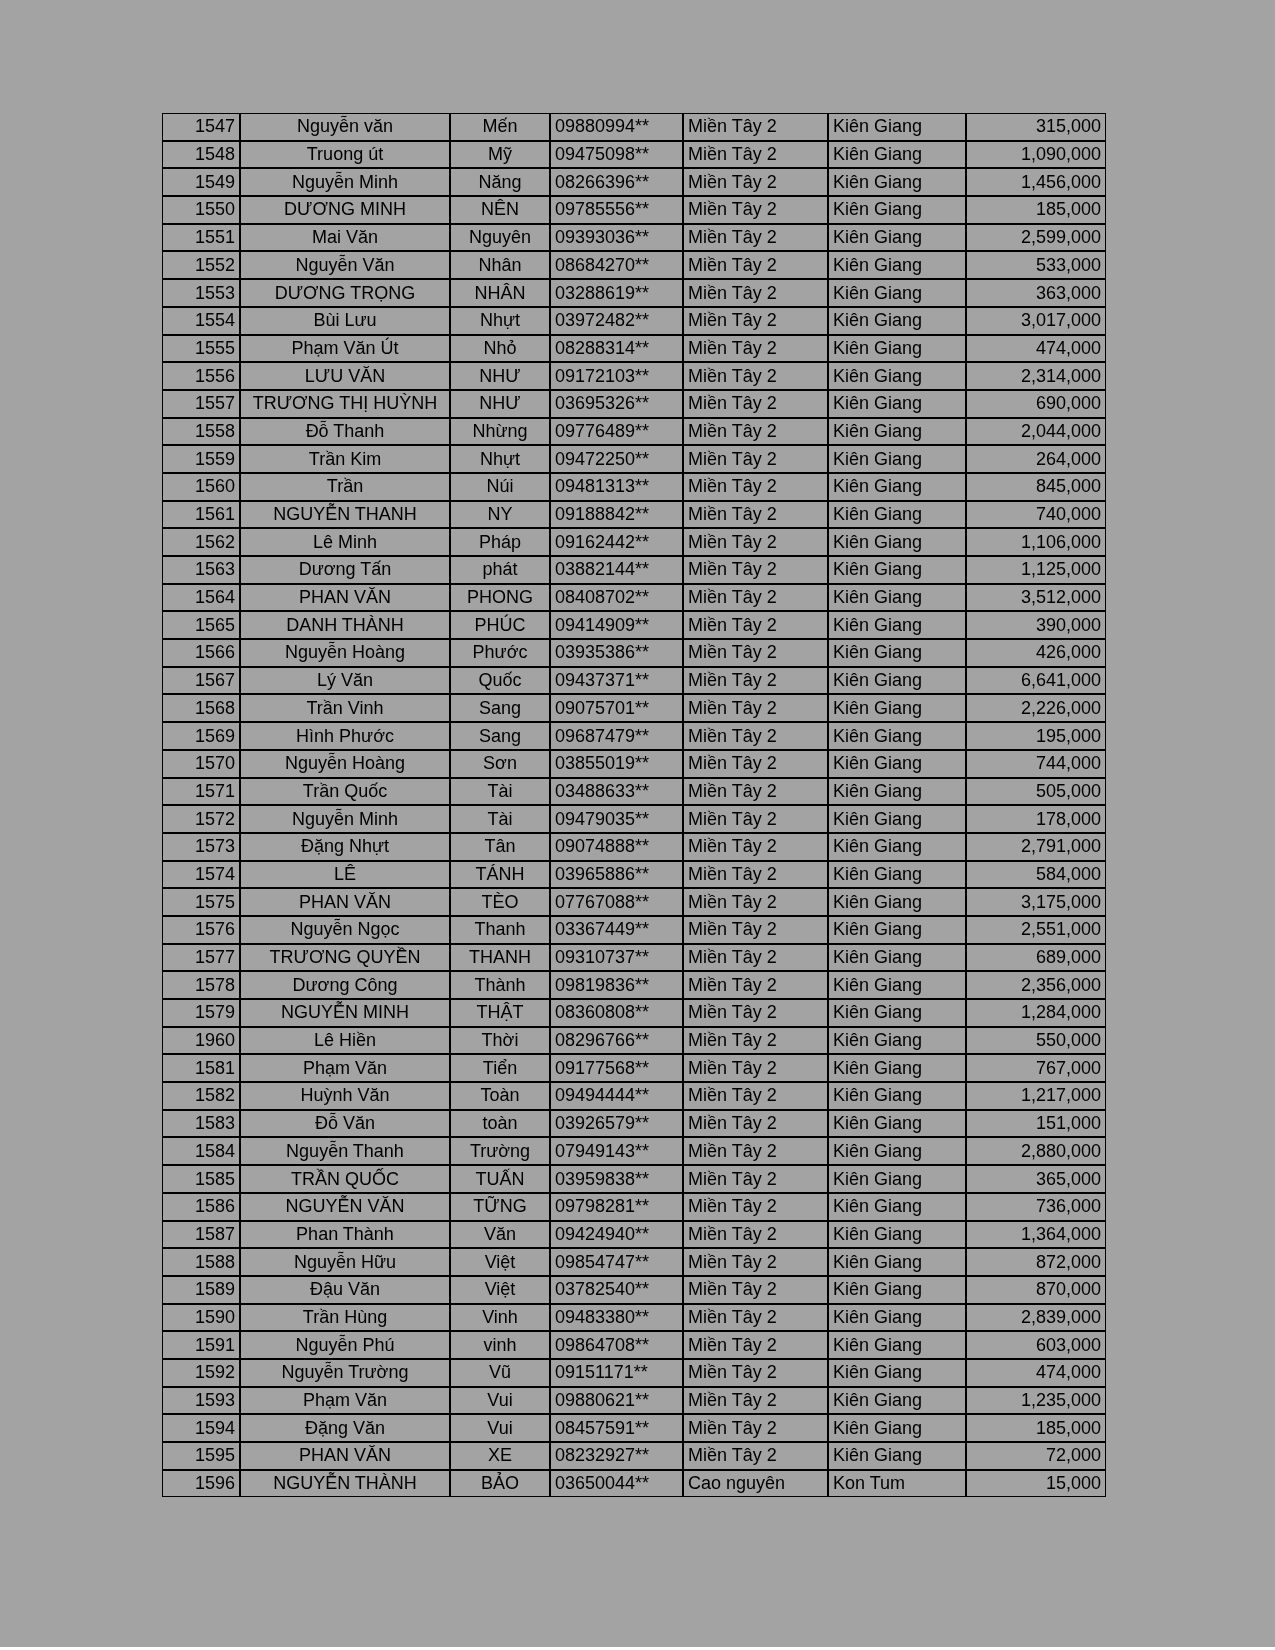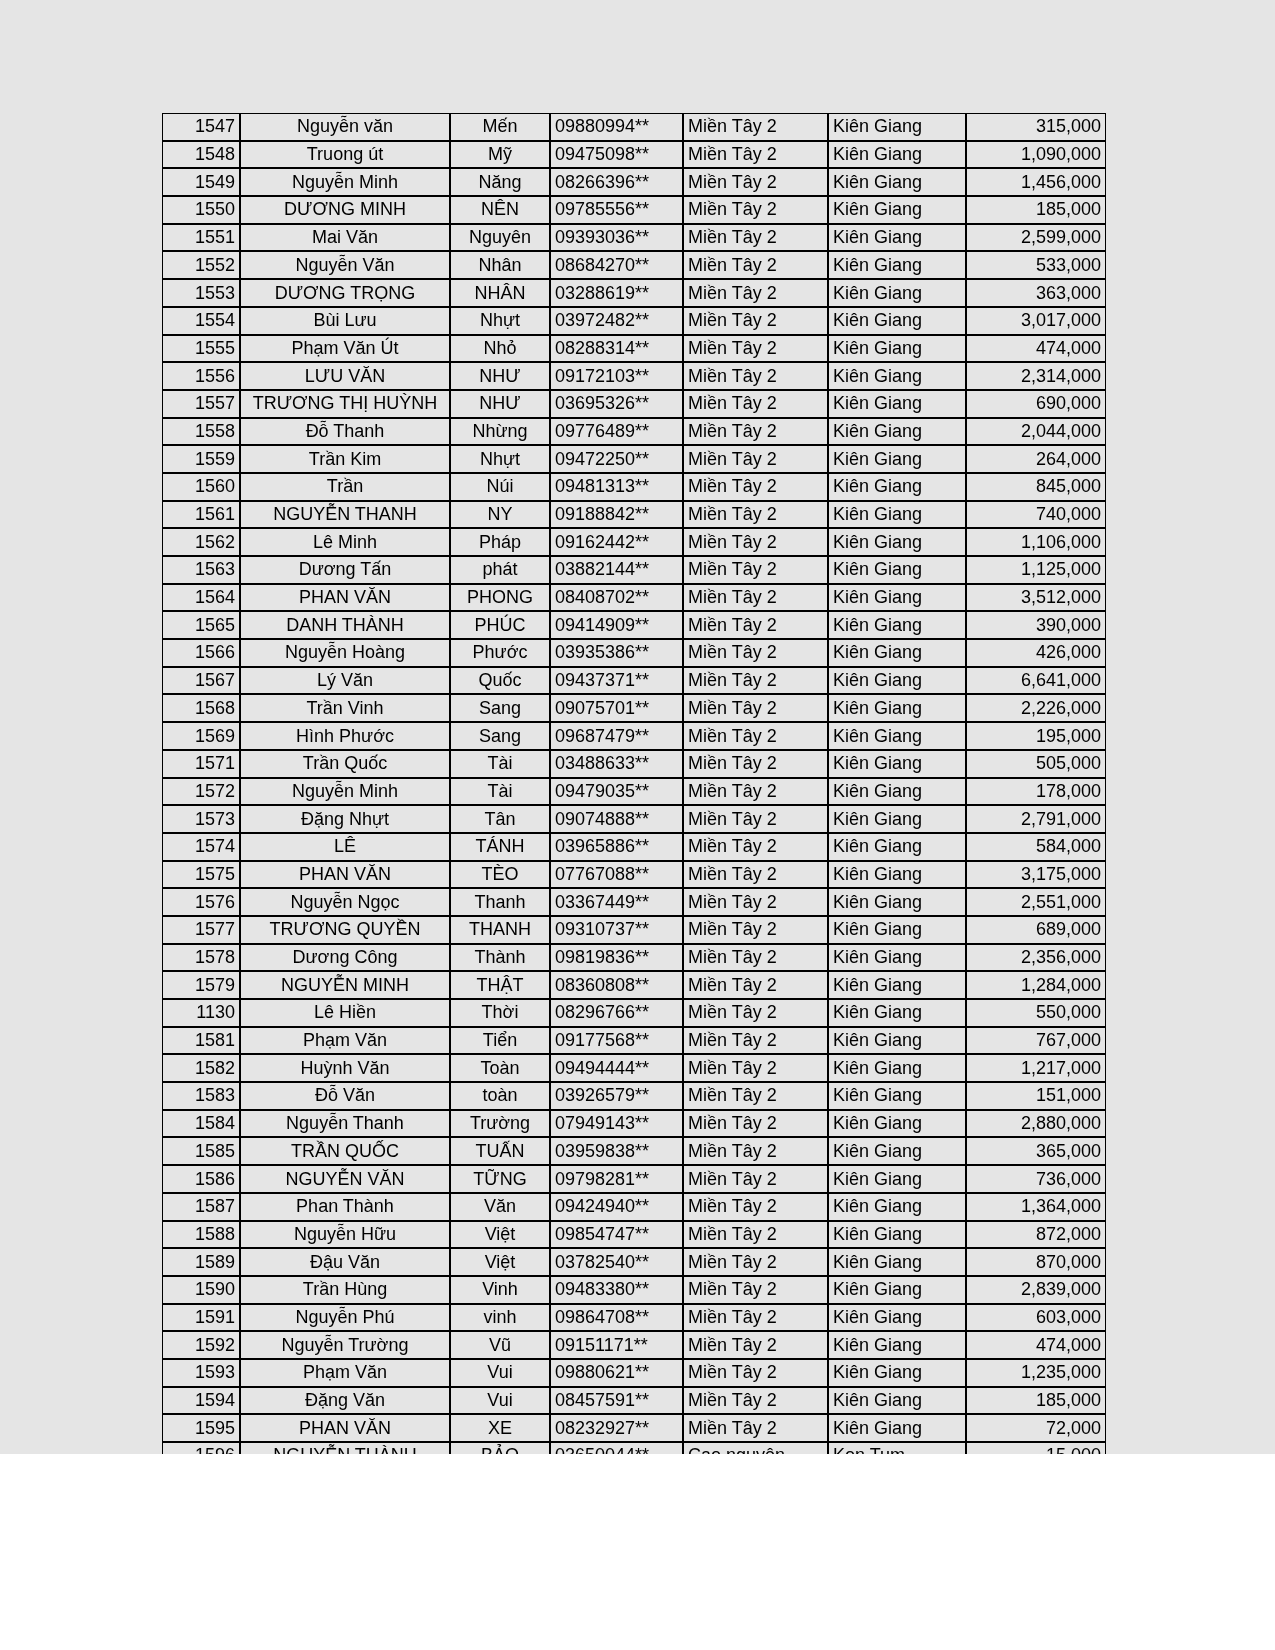--- a/index.html
+++ b/index.html
@@ -3,22 +3,22 @@
 <meta charset="utf-8">
 <style>
   html, body {
     margin: 0;
     padding: 0;
     background: #ffffff;
   }
   .page {
     position: relative;
     width: 1275px;
-    height: 1454px;
-    background: #e5e5e5;
+    height: 1647px;
+    background: #a3a3a3;
     overflow: hidden;
     font-family: "Liberation Sans", sans-serif;
   }
   table.data-table {
     position: absolute;
     left: 162px;
     top: 113px;
     width: 944px;
     table-layout: fixed;
     border-collapse: separate;
@@ -269,20 +269,29 @@
         <tr>
           <td class="cell-id">1569</td>
           <td class="cell-first">Hình Phước</td>
           <td class="cell-last">Sang</td>
           <td class="cell-phone">09687479**</td>
           <td class="cell-region">Miền Tây 2</td>
           <td class="cell-province">Kiên Giang</td>
           <td class="cell-amount">195,000</td>
         </tr>
         <tr>
+          <td class="cell-id">1570</td>
+          <td class="cell-first">Nguyễn Hoàng</td>
+          <td class="cell-last">Sơn</td>
+          <td class="cell-phone">03855019**</td>
+          <td class="cell-region">Miền Tây 2</td>
+          <td class="cell-province">Kiên Giang</td>
+          <td class="cell-amount">744,000</td>
+        </tr>
+        <tr>
           <td class="cell-id">1571</td>
           <td class="cell-first">Trần Quốc</td>
           <td class="cell-last">Tài</td>
           <td class="cell-phone">03488633**</td>
           <td class="cell-region">Miền Tây 2</td>
           <td class="cell-province">Kiên Giang</td>
           <td class="cell-amount">505,000</td>
         </tr>
         <tr>
           <td class="cell-id">1572</td>
@@ -350,21 +359,21 @@
         <tr>
           <td class="cell-id">1579</td>
           <td class="cell-first">NGUYỄN MINH</td>
           <td class="cell-last">THẬT</td>
           <td class="cell-phone">08360808**</td>
           <td class="cell-region">Miền Tây 2</td>
           <td class="cell-province">Kiên Giang</td>
           <td class="cell-amount">1,284,000</td>
         </tr>
         <tr>
-          <td class="cell-id">1130</td>
+          <td class="cell-id">1960</td>
           <td class="cell-first">Lê Hiền</td>
           <td class="cell-last">Thời</td>
           <td class="cell-phone">08296766**</td>
           <td class="cell-region">Miền Tây 2</td>
           <td class="cell-province">Kiên Giang</td>
           <td class="cell-amount">550,000</td>
         </tr>
         <tr>
           <td class="cell-id">1581</td>
           <td class="cell-first">Phạm Văn</td>

